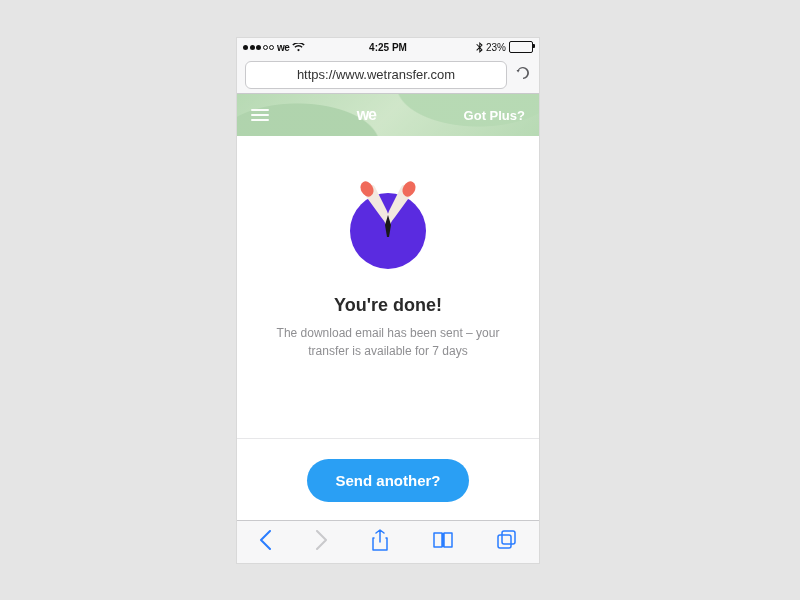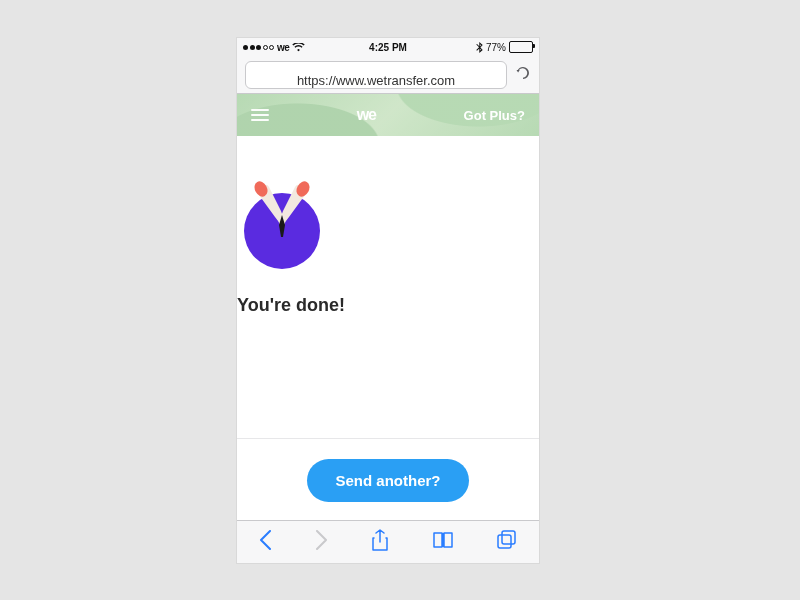--- a/index.html
+++ b/index.html
@@ -11,38 +11,38 @@
   .dots{display:flex;gap:1.5px;}
   .dot{width:5px;height:5px;border-radius:50%;background:#111;}
   .dot.hollow{background:none;border:1px solid #111;box-sizing:border-box;}
   .carrier{font-weight:700;font-size:10px;letter-spacing:-.5px;}
   .wifi svg,.bt svg{display:block;}
   .batt{width:22px;height:10px;border:1px solid #111;border-radius:2px;position:relative;}
   .batt:after{content:"";position:absolute;right:-3px;top:2px;width:2px;height:4px;background:#111;border-radius:0 1px 1px 0;}
   .batt .fill{height:100%;background:#111;width:77%;}
   
   .urlbar{height:37px;background:#f7f7f8;border-bottom:1px solid #c9c9cc;display:flex;align-items:center;padding:0 8px;gap:8px;}
-  .urlfield{flex:1;height:26px;background:#fff;border:1px solid #c9c9cc;border-radius:6px;display:flex;align-items:flex-end;justify-content:center;font-size:13px;color:#333;}
+  .urlfield{flex:1;height:26px;background:#fff;border:1px solid #c9c9cc;border-radius:6px;display:flex;align-items:center;justify-content:center;font-size:13px;color:#333;}
   .reload{color:#5a5a5e;}
   
   .siteheader{height:42px;position:relative;color:#fff;display:flex;align-items:center;justify-content:space-between;padding:0 14px;overflow:hidden;}
   .siteheader .bg{position:absolute;inset:0;background:
       linear-gradient(rgba(255,255,255,0.45),rgba(255,255,255,0.45)),
       radial-gradient(ellipse 180px 90px at 20% 120%, #6fb06a 0%, #6fb06a 45%, transparent 46%),
       radial-gradient(ellipse 180px 90px at 80% -20%, #7cbb76 0%, #7cbb76 45%, transparent 46%),
       linear-gradient(135deg,#7cbb76 0%,#a9d29d 50%,#7cbb76 100%);
   }
   .siteheader>*{position:relative;}
   .burger{width:18px;height:12px;display:flex;flex-direction:column;justify-content:space-between;}
   .burger span{height:2px;background:#fff;border-radius:1px;opacity:.95;}
   .logo{font-weight:700;font-size:16px;letter-spacing:-1px;}
   .plus{font-size:13px;font-weight:600;text-align:center;}
   
   .content{position:absolute;top:97px;bottom:42px;left:0;right:0;display:flex;flex-direction:column;}
-  .main{flex:1;display:flex;flex-direction:column;align-items:flex-start;justify-content:flex-start;padding-top:46px;}
+  .main{flex:1;display:flex;flex-direction:column;align-items:center;justify-content:flex-start;padding-top:46px;}
   .illus{width:90px;height:90px;position:relative;margin-bottom:24px;}
   .title{font-size:18px;font-weight:700;color:#2a2a2a;margin-bottom:8px;}
   .subtitle{font-size:12px;color:#8f8f92;text-align:center;line-height:1.5;max-width:240px;}
   .footer{height:82px;border-top:1px solid #e7e7e9;display:flex;align-items:center;justify-content:center;}
   .cta{background:#2a9ff4;color:#fff;font-size:15px;font-weight:600;border:none;border-radius:999px;padding:13px 28px;}
   
   .tabbar{position:absolute;bottom:0;left:0;right:0;height:42px;background:#f7f7f8;border-top:1px solid #c9c9cc;display:flex;align-items:center;justify-content:space-around;}
   .tabbar .ic{color:#2a7dff;}
   .tabbar .ic.dis{color:#c9c9cc;}
 </style>
@@ -69,21 +69,21 @@
     </div>
     <div class="center">
         <span style="font-weight:600;">4:25 PM</span>
       </div>
     <div class="right">
       <span class="bt">
         <svg width="7" height="11" viewBox="0 0 7 11">
             <path d="M3.3 0v4.2L1 1.9l-.7.7L3 5.3.3 8l.7.7L3.3 6.4V11l3.4-2.9L4.4 5.5l2.3-2.6L3.3 0zm1 2.2l1 1.1-1 1.1V2.2zm0 4.5l1 1-1 .9V6.7z" fill="#111"></path>
           </svg>
       </span>
-      <span>77%</span>
+      <span>23%</span>
       <span class="batt"><span class="fill"></span></span>
     </div>
   </div>
 
   <div class="urlbar">
     <div class="urlfield">
       <span>https://www.wetransfer.com</span>
     </div>
     <span class="reload">
       <svg width="16" height="16" viewBox="0 0 16 16">
@@ -114,20 +114,21 @@
 
           <path d="M45 88 L45 52 Q45 44 52 36 L68 14 Q70 11 68 9 L62 4 Q60 3 58 6 L46 30 Q43 36 45 44 Z" fill="#f2e9e0"></path>
 
           <ellipse cx="24" cy="8" rx="6" ry="8" transform="rotate(-28 24 8)" fill="#f06a5a"></ellipse>
           <ellipse cx="66" cy="8" rx="6" ry="8" transform="rotate(28 66 8)" fill="#f06a5a"></ellipse>
 
           <path d="M42 44 L45 34 L48 44 L46 56 L44 56 Z" fill="#1a1a1a"></path>
         </svg>
       </div>
       <div class="title">You're done!</div>
+      <div class="subtitle">The download email has been sent – your transfer is available for 7 days</div>
     </div>
     <div class="footer">
       <button class="cta">Send another?</button>
     </div>
   </div>
 
   <div class="tabbar">
     <span class="ic">
       <svg width="13" height="20" viewBox="0 0 13 20">
           <path d="M11 1L2 10l9 9" stroke="#2a7dff" stroke-width="2" fill="none" stroke-linecap="round" stroke-linejoin="round"></path>

